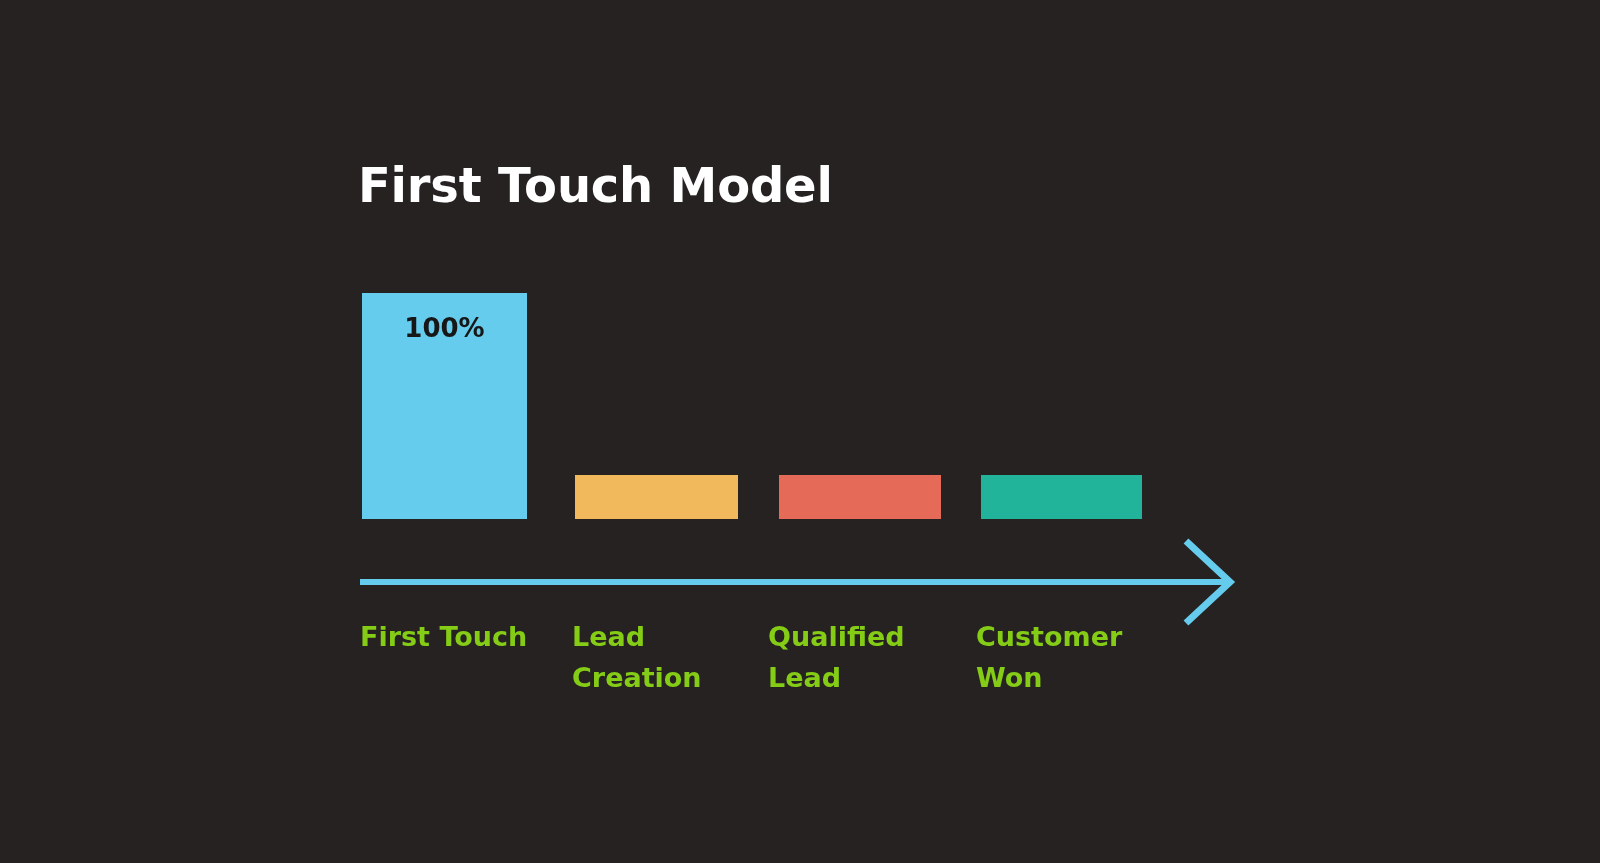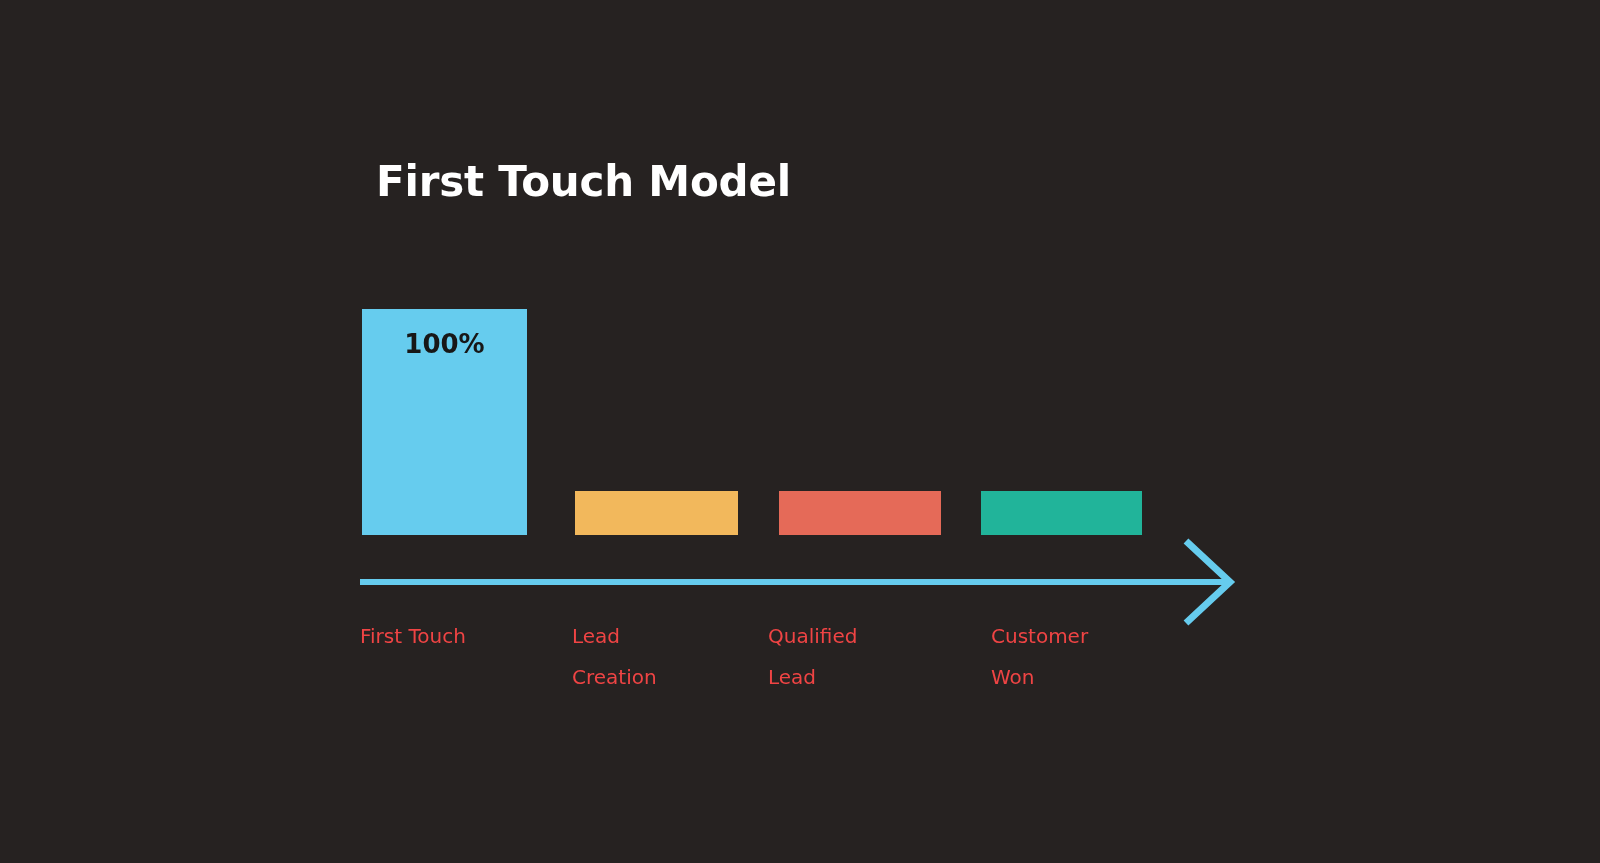--- a/index.html
+++ b/index.html
@@ -19,43 +19,43 @@
   #slide {
     position: relative;
     width: 1600px;
     height: 863px;
     background: #262221;
   }
 
   
   .slide-title {
     position: absolute;
-    left: 376px;
+    left: 358px;
     top: 158px;
-    font-size: 42px;
+    font-size: 48px;
     font-weight: 700;
     letter-spacing: -0.2px;
     color: #ffffff;
     white-space: nowrap;
     line-height: 1.15;
   }
 
   
   .chart {
     position: absolute;
     left: 0;
     top: 0;
     width: 1600px;
     height: 863px;
   }
 
   
   .bar {
     position: absolute;
-    bottom: 328px;       
+    bottom: 344px;       
     box-sizing: border-box;
   }
   .bar-value {
     position: absolute;
     left: 0;
     right: 0;
     top: 22px;
     text-align: center;
     font-size: 26px;
     font-weight: 600;
@@ -71,23 +71,23 @@
     top: 530px;
     width: 900px;
     height: 110px;
     overflow: visible;
   }
 
   
   .cat-label {
     position: absolute;
     top: 616px;
-    font-size: 20px;
-    font-weight: 400;
-    color: #ef4444;
+    font-size: 27px;
+    font-weight: 700;
+    color: #84cc16;
     line-height: 41px;
     white-space: pre-line;
   }
 </style>
 </head>
 <body>
 
 <div id="slide">
 
   <div class="slide-title">First Touch Model</div>
@@ -112,17 +112,17 @@
     </div>
 
     <div class="cat-label" style="left:360px;">First Touch</div>
 
     <div class="cat-label" style="left:572px;">Lead
 Creation</div>
 
     <div class="cat-label" style="left:768px;">Qualified
 Lead</div>
 
-    <div class="cat-label" style="left:976px;margin-left:15px;">Customer
+    <div class="cat-label" style="left:976px;">Customer
 Won</div>
 
   </div>
 </div>
 
 </body></html>

